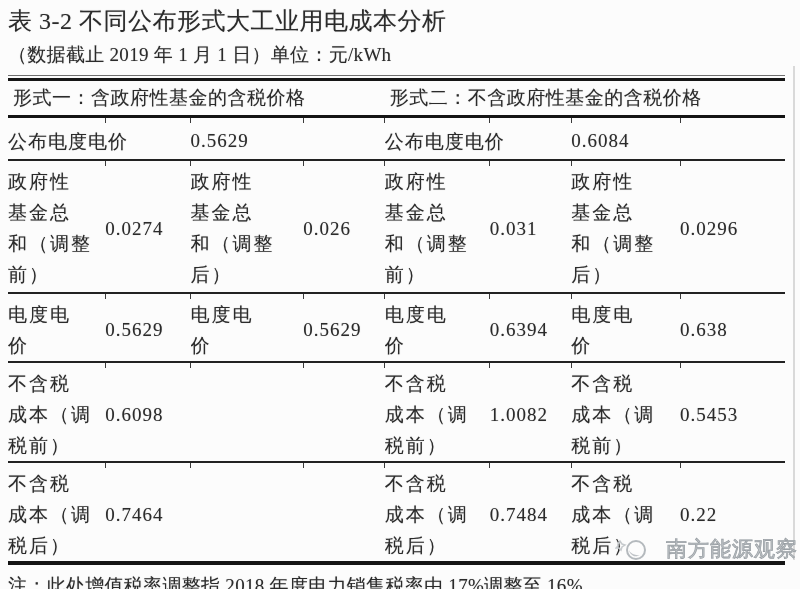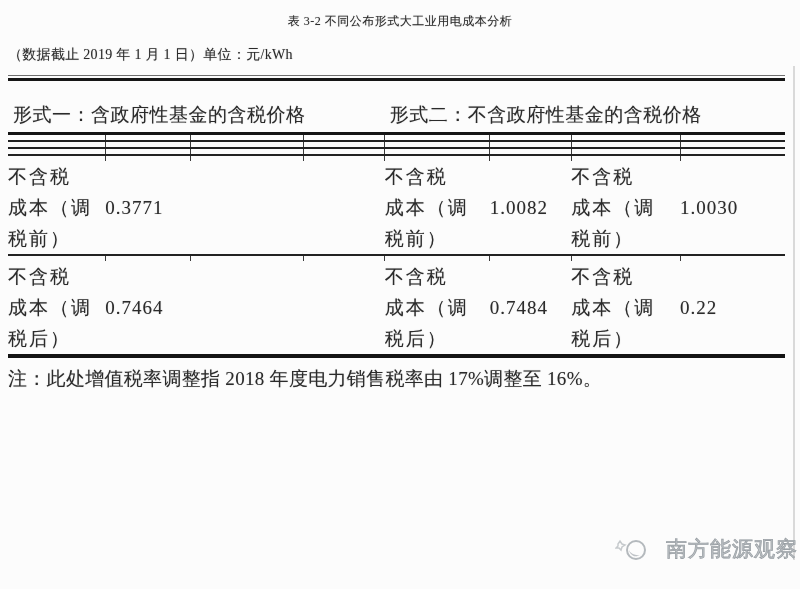--- a/index.html
+++ b/index.html
@@ -7,34 +7,33 @@
     width:800px;height:589px;overflow:hidden;background:#ffffff;
     font-family:"Liberation Serif","DejaVu Serif",serif;
     color:#2b2b2b;
   }
   .doc{
     position:relative;width:800px;height:589px;box-sizing:border-box;
     padding:6px 8px 0 8px;background:#fcfcfc;
     text-shadow:0 0 1px rgba(50,50,50,.35);
   }
   .title{
-    text-align:center;font-size:12px;line-height:26px;margin:2px 0 0 0;
+    text-align:left;font-size:24px;line-height:26px;margin:2px 0 0 0;
     font-weight:500;letter-spacing:.5px;
   }
   .subtitle{
-    font-size:14px;line-height:24px;margin-top:9px;letter-spacing:.3px;
+    font-size:19px;line-height:24px;margin-top:9px;letter-spacing:.3px;
   }
   .toprule{
     margin-top:8px;height:2px;width:777px;
     border-top:1px solid #6f6f6f;border-bottom:3px solid #161616;
   }
   table.cost{
     width:777px;border-collapse:collapse;table-layout:fixed;
     font-size:19px;
-    margin-top:17px;
   }
   table.cost th,table.cost td{
     padding:0;margin:0;font-weight:normal;text-align:left;
     overflow:hidden;
   }
   tr.hdr th{
     height:34px;vertical-align:middle;font-size:19px;letter-spacing:.5px;
     font-weight:500;padding-left:5px;
   }
   tr.sep td{height:5px;border-top:2px solid #222;}
@@ -101,71 +100,113 @@
       <td></td>
           <td></td>
           <td></td>
           <td></td>
           <td></td>
           <td></td>
           <td></td>
           <td></td>
     </tr>
 
-
-    <tr class="sep">
-      <td></td>
-          <td></td>
-          <td></td>
-          <td></td>
-          <td></td>
-          <td></td>
-          <td></td>
-          <td></td>
-    </tr>
-
-
-    <tr class="sep">
-      <td></td>
-          <td></td>
-          <td></td>
-          <td></td>
-          <td></td>
-          <td></td>
-          <td></td>
-          <td></td>
-    </tr>
-
+    <tr class="rB">
+      <td class="lbl first" colspan="2">公布电度电价</td>
+      <td class="val2" colspan="2">0.5629</td>
+      <td class="lbl" colspan="2">公布电度电价</td>
+      <td class="val2" colspan="2">0.6084</td>
+    </tr>
+
+    <tr class="sep">
+      <td></td>
+          <td></td>
+          <td></td>
+          <td></td>
+          <td></td>
+          <td></td>
+          <td></td>
+          <td></td>
+    </tr>
+
+    <tr class="rC">
+      <td class="lbl first">政府性
+基金总
+和（调整
+前）</td>
+      <td class="val">0.0274</td>
+      <td class="lbl">政府性
+基金总
+和（调整
+后）</td>
+      <td class="val">0.026</td>
+      <td class="lbl">政府性
+基金总
+和（调整
+前）</td>
+      <td class="val">0.031</td>
+      <td class="lbl">政府性
+基金总
+和（调整
+后）</td>
+      <td class="val">0.0296</td>
+    </tr>
+
+    <tr class="sep">
+      <td></td>
+          <td></td>
+          <td></td>
+          <td></td>
+          <td></td>
+          <td></td>
+          <td></td>
+          <td></td>
+    </tr>
+
+    <tr class="rD">
+      <td class="lbl first">电度电
+价</td>
+      <td class="val">0.5629</td>
+      <td class="lbl">电度电
+价</td>
+      <td class="val">0.5629</td>
+      <td class="lbl">电度电
+价</td>
+      <td class="val">0.6394</td>
+      <td class="lbl">电度电
+价</td>
+      <td class="val">0.638</td>
+    </tr>
 
     <tr class="sep">
       <td></td>
           <td></td>
           <td></td>
           <td></td>
           <td></td>
           <td></td>
           <td></td>
           <td></td>
     </tr>
 
     <tr class="rE">
       <td class="lbl first">不含税
 成本（调
 税前）</td>
-      <td class="val">0.3771</td>
+      <td class="val">0.6098</td>
       <td class="lbl"></td>
       <td class="val"></td>
       <td class="lbl">不含税
 成本（调
 税前）</td>
       <td class="val">1.0082</td>
       <td class="lbl">不含税
 成本（调
 税前）</td>
-      <td class="val">1.0030</td>
+      <td class="val">0.5453</td>
     </tr>
 
     <tr class="sep">
       <td></td>
           <td></td>
           <td></td>
           <td></td>
           <td></td>
           <td></td>
           <td></td>

